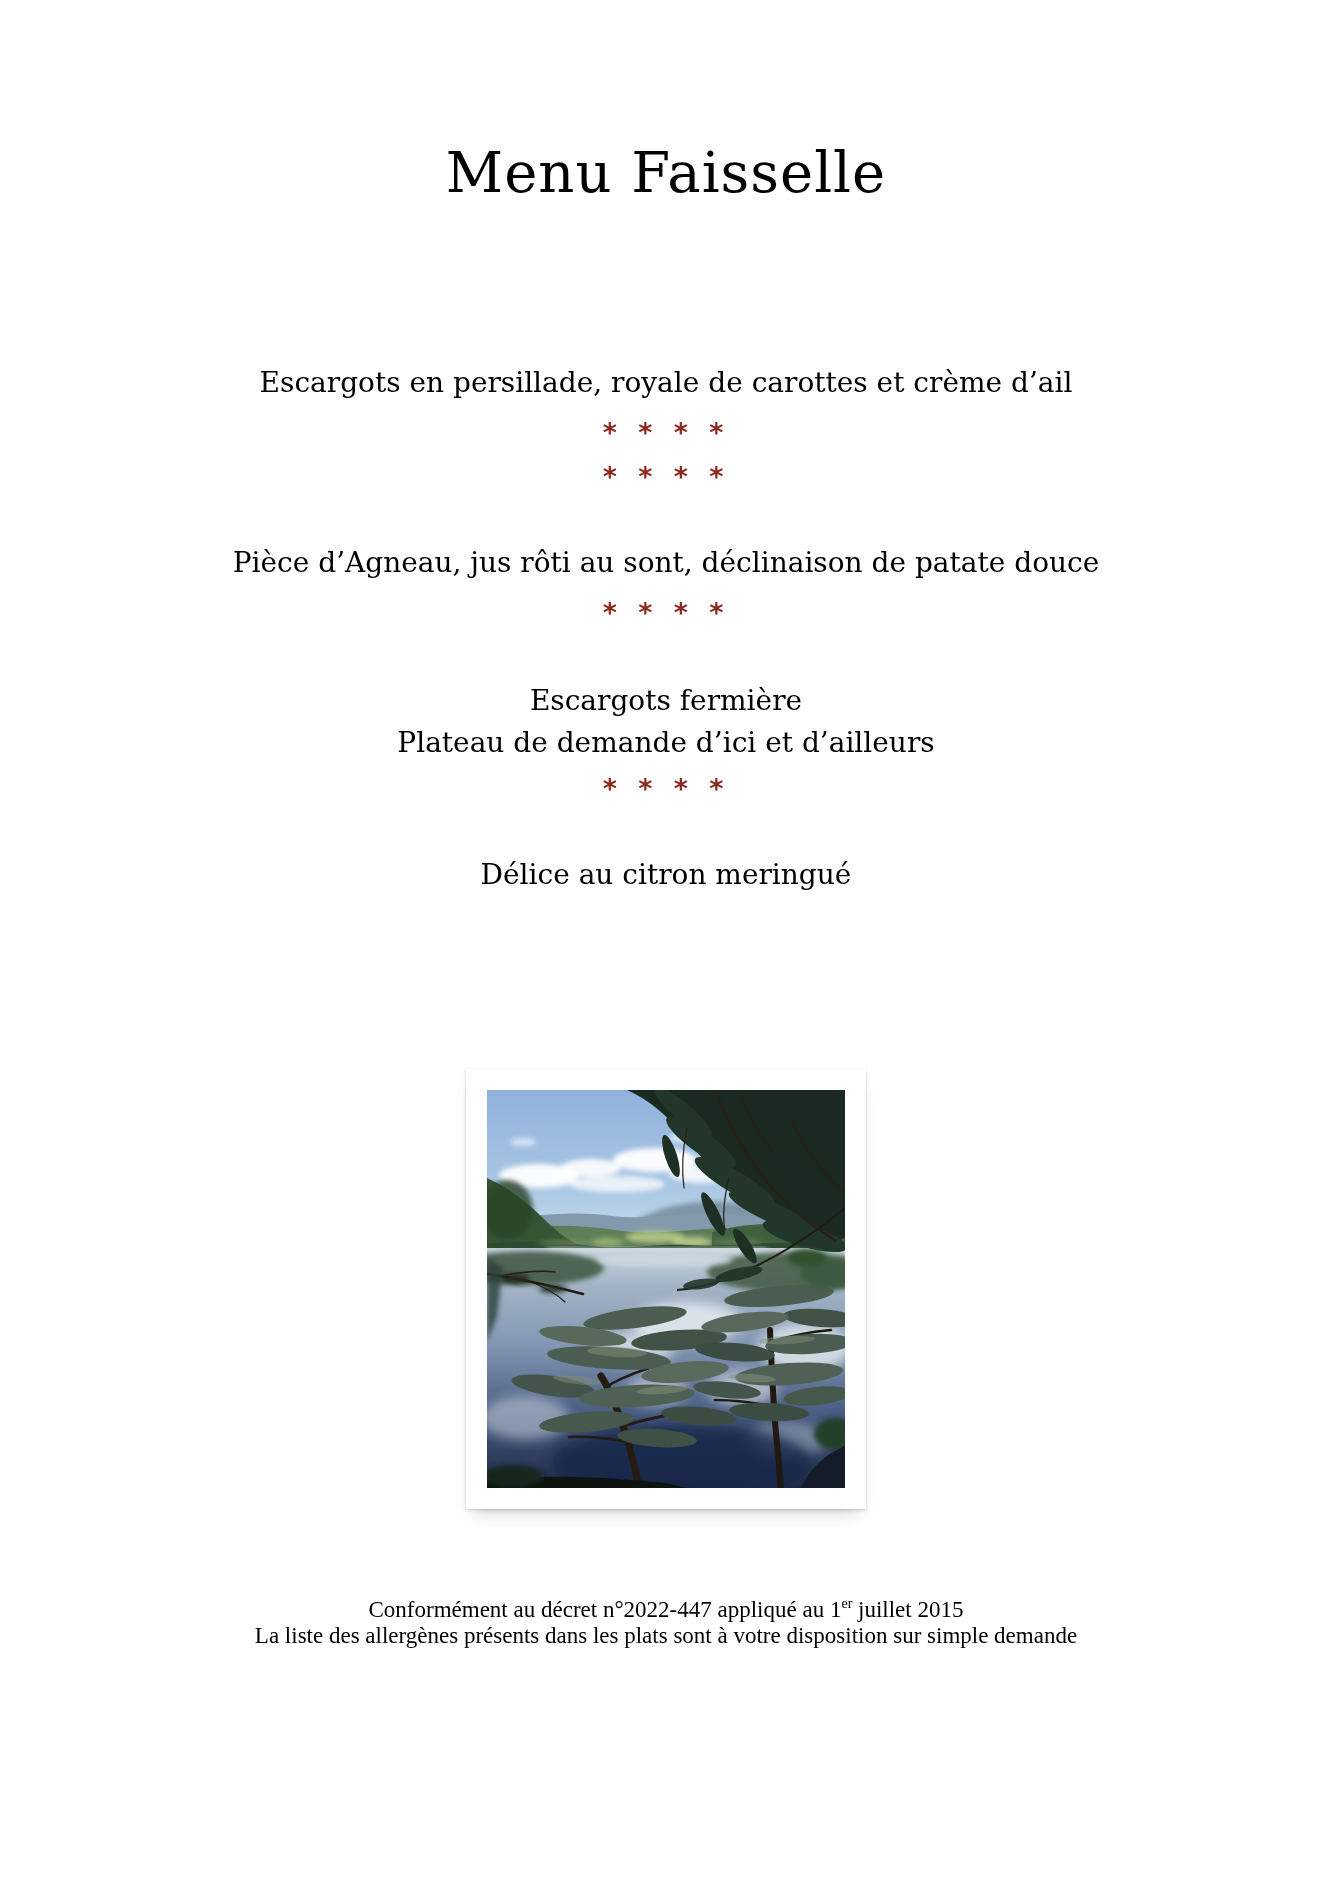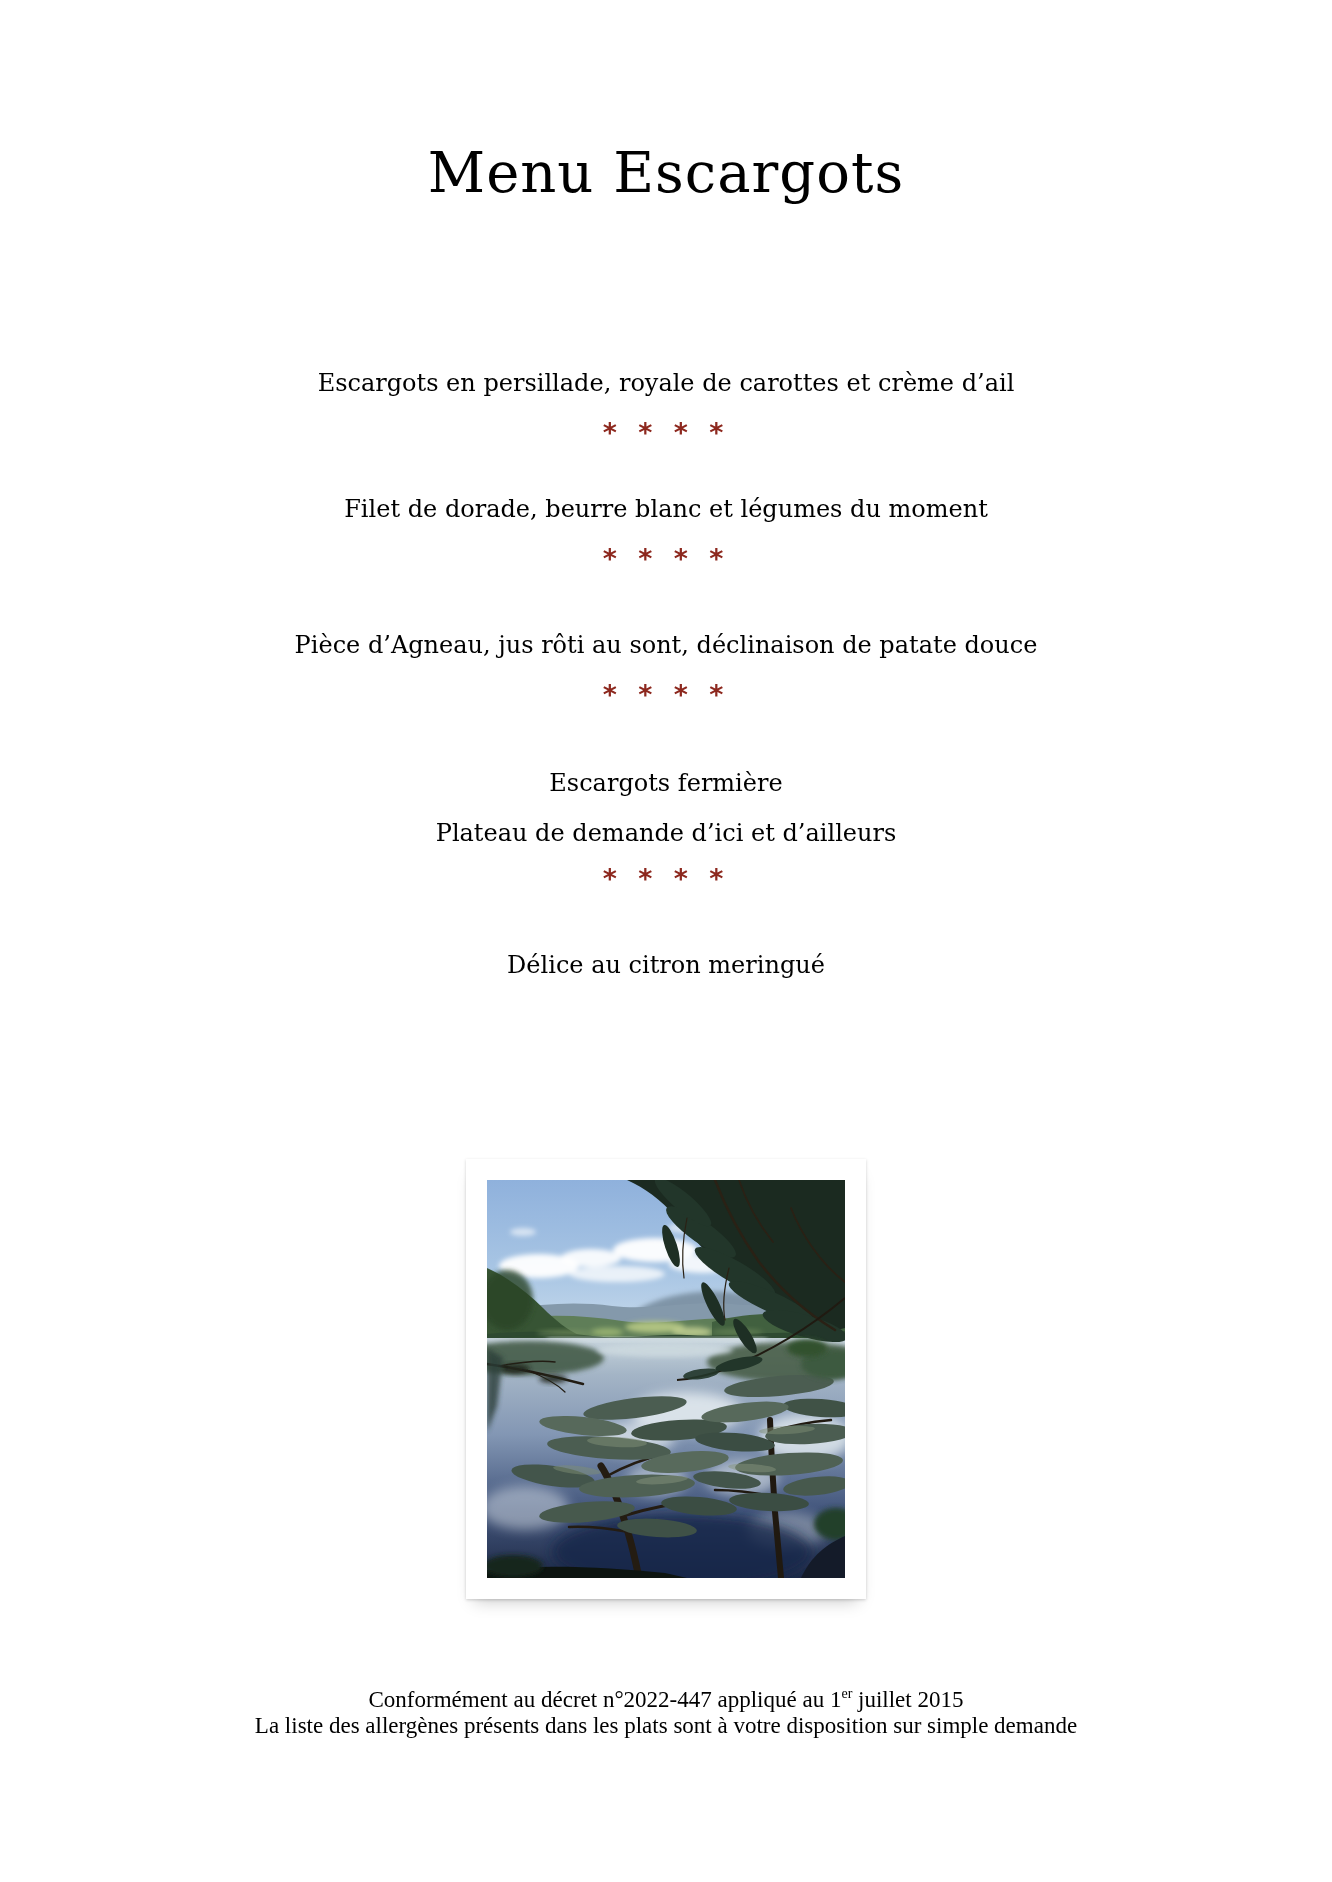--- a/index.html
+++ b/index.html
@@ -16,22 +16,22 @@
   .title {
     margin:0; padding-top:140px;
     font-size:56px; font-weight:400; line-height:66px; letter-spacing:1px;
   }
   .price {
     margin-top:12px;
     font-size:50px; line-height:60px;
   }
   .courses { margin-top:156px; }
   .course {
-    margin:8px;
-    font-size:24px; line-height:42px;
+    margin:0;
+    font-size:28px; line-height:42px;
   }
   .sep {
     margin:14px 0 0;
     color:#8d281e;
     font-family:"DejaVu Sans", sans-serif;
     font-weight:700;
     font-size:27px; line-height:30px; letter-spacing:6px;
   }
   .g2 { margin-top:40px; }
   .g3 { margin-top:50px; }
@@ -63,27 +63,26 @@
     font-size:23px; line-height:26px;
   }
   .footer p { margin:0; }
   .footer sup { font-size:14px; line-height:0; }
 </style>
 </head>
 <body>
 
 <main class="page">
 
-  <h1 class="title">Menu Escargots</h1>
+  <h1 class="title">Menu Faisselle</h1>
 
   <section class="courses">
     <p class="course">Escargots en persillade, royale de carottes et crème d’ail</p>
     <p class="sep">* * * *</p>
 
-    <p class="course g2">Filet de dorade, beurre blanc et légumes du moment</p>
     <p class="sep">* * * *</p>
 
     <p class="course g3">Pièce d’Agneau,  jus rôti au sont, déclinaison de patate douce</p>
     <p class="sep">* * * *</p>
 
     <p class="course g4">Escargots fermière</p>
     <p class="course">Plateau de demande d’ici et d’ailleurs</p>
     <p class="sep s4">* * * *</p>
 
     <p class="course g5">Délice au citron meringué</p>

